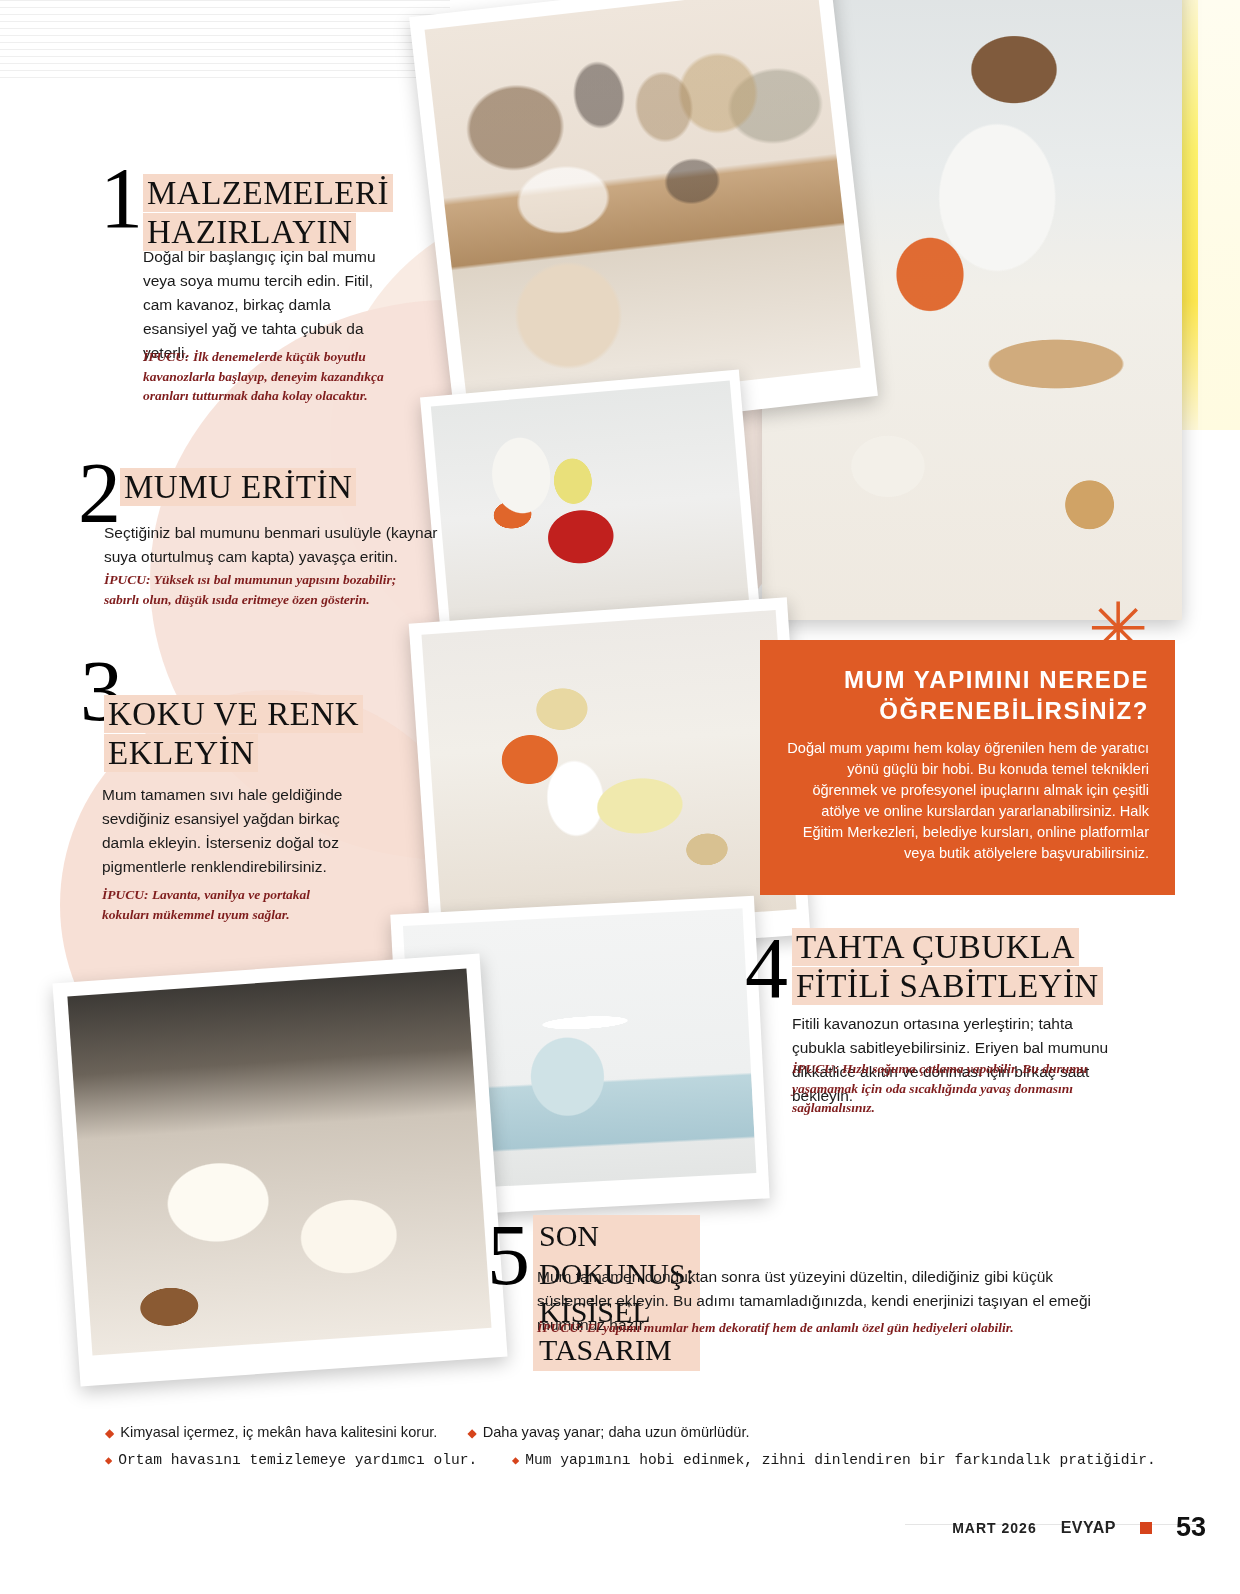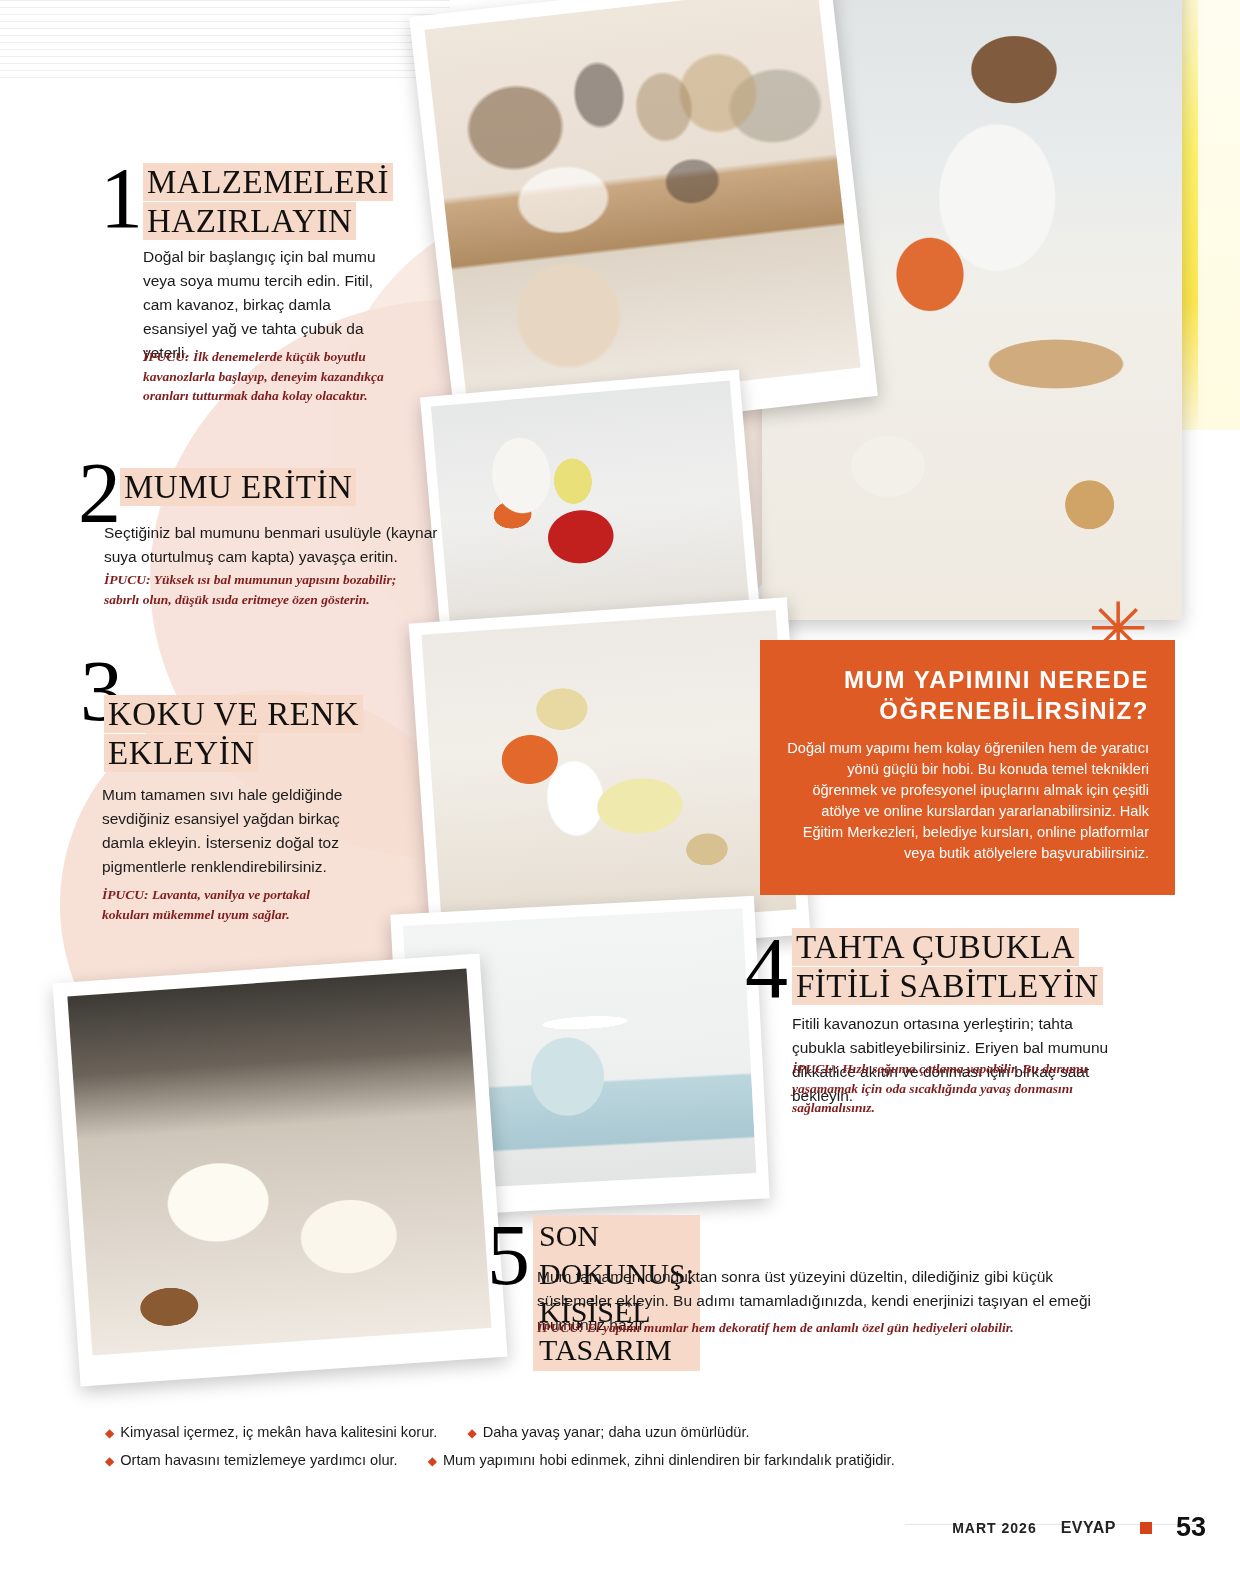--- a/index.html
+++ b/index.html
@@ -220,21 +220,21 @@
     </div>
   <div class="photo ph5">
       <div class="inner"></div>
     </div>
   <div class="photo ph6">
       <div class="inner"></div>
     </div>
 
   <div class="step">
     <div class="step-num" style="left:100px;top:155px;">1</div>
-    <div class="step-title-wrap" style="left:143px;top:163px;width:290px;">
+    <div class="step-title-wrap" style="left:143px;top:174px;width:290px;">
       <span class="step-title">MALZEMELERİ HAZIRLAYIN</span>
     </div>
     <div class="step-body" style="left:143px;top:245px;width:255px;">Doğal bir başlangıç için bal mumu veya soya mumu tercih edin. Fitil, cam kavanoz, birkaç damla esansiyel yağ ve tahta çubuk da yeterli.</div>
     <div class="tip" style="left:143px;top:347px;width:252px;">
       <span>İPUCU:</span>
       <span>İlk denemelerde küçük boyutlu kavanozlarla başlayıp, deneyim kazandıkça oranları tutturmak daha kolay olacaktır.</span>
     </div>
   </div>
 
   <div class="step">
@@ -287,21 +287,21 @@
     <div class="tip" style="left:537px;top:1318px;width:540px;">
       <span>İPUCU:</span>
       <span>El yapımı mumlar hem dekoratif hem de anlamlı özel gün hediyeleri olabilir.</span>
     </div>
   </div>
 
   <div class="ben-row" style="left:105px;top:1424px;">
     <span class="diamond">◆</span><span>Kimyasal içermez, iç mekân hava kalitesini korur.</span>
     <span class="diamond" style="margin-left:26px;">◆</span><span>Daha yavaş yanar; daha uzun ömürlüdür.</span>
   </div>
-  <div class="ben-row" style="left:105px;top:1452px;">
+  <div class="ben-row" style="left:105px;top:1452px;font-family:Liberation Mono, monospace;">
     <span class="diamond">◆</span><span>Ortam havasını temizlemeye yardımcı olur.</span>
     <span class="diamond" style="margin-left:26px;">◆</span><span>Mum yapımını hobi edinmek, zihni dinlendiren bir farkındalık pratiğidir.</span>
   </div>
 
   <div class="footer-line"></div>
   <div class="footer">
     <span>MART 2026</span>
     <span class="brand">EVYAP</span>
     <span class="sq"></span>
     <span class="pg">53</span>

